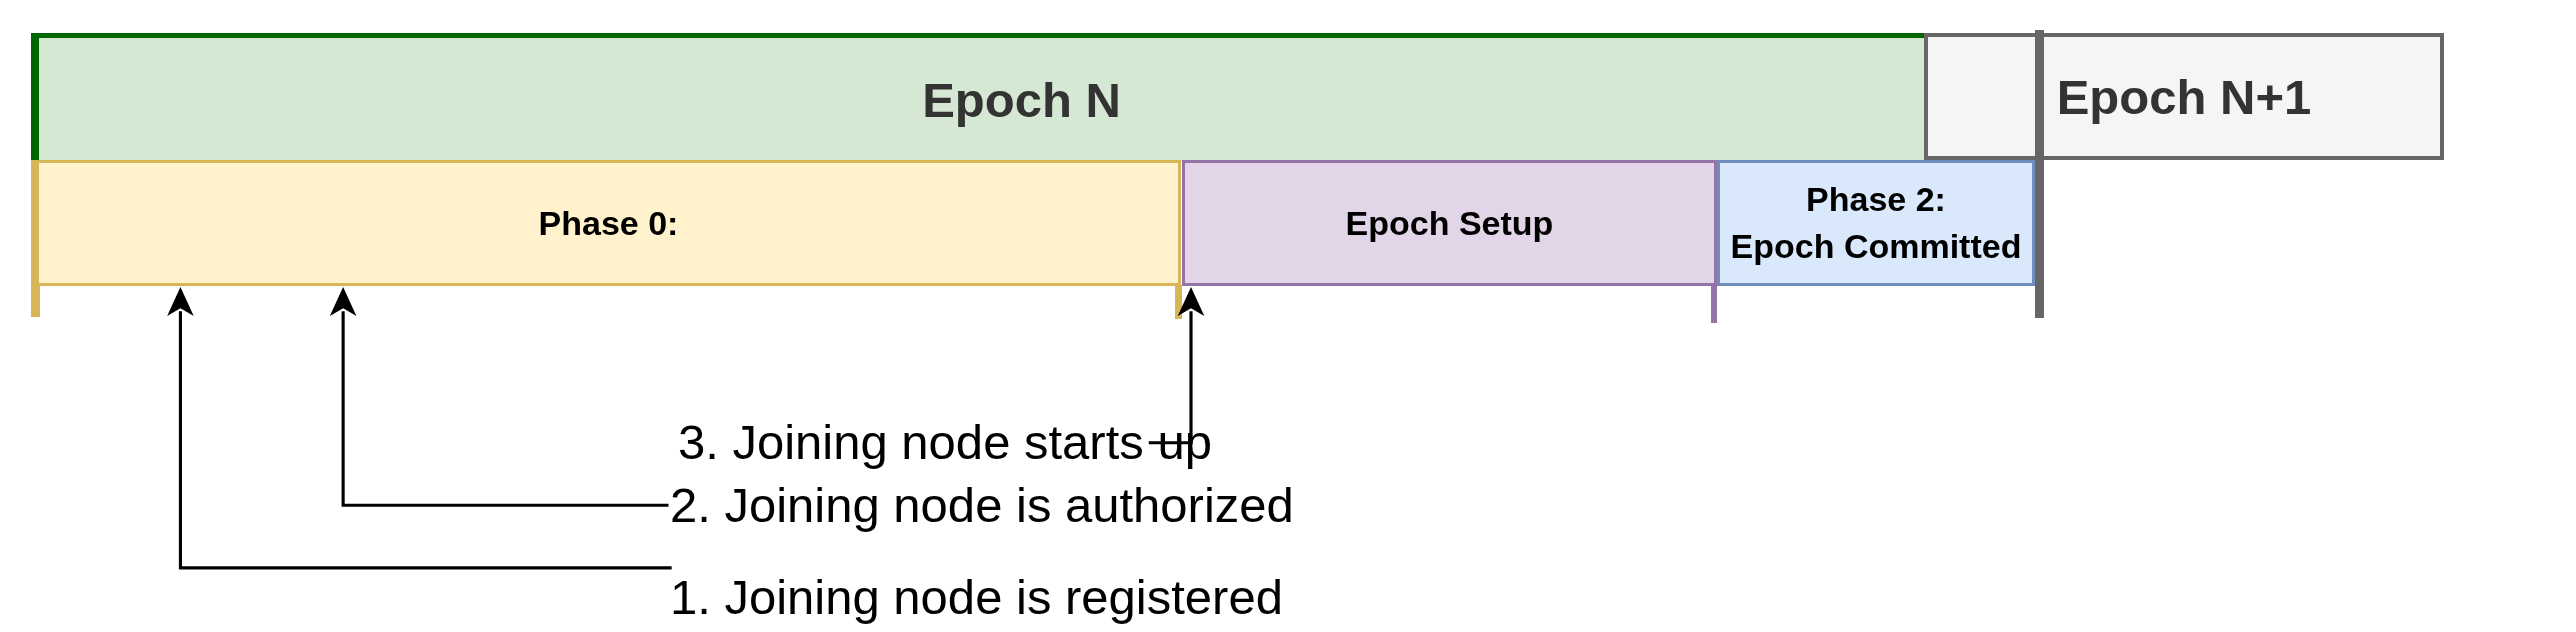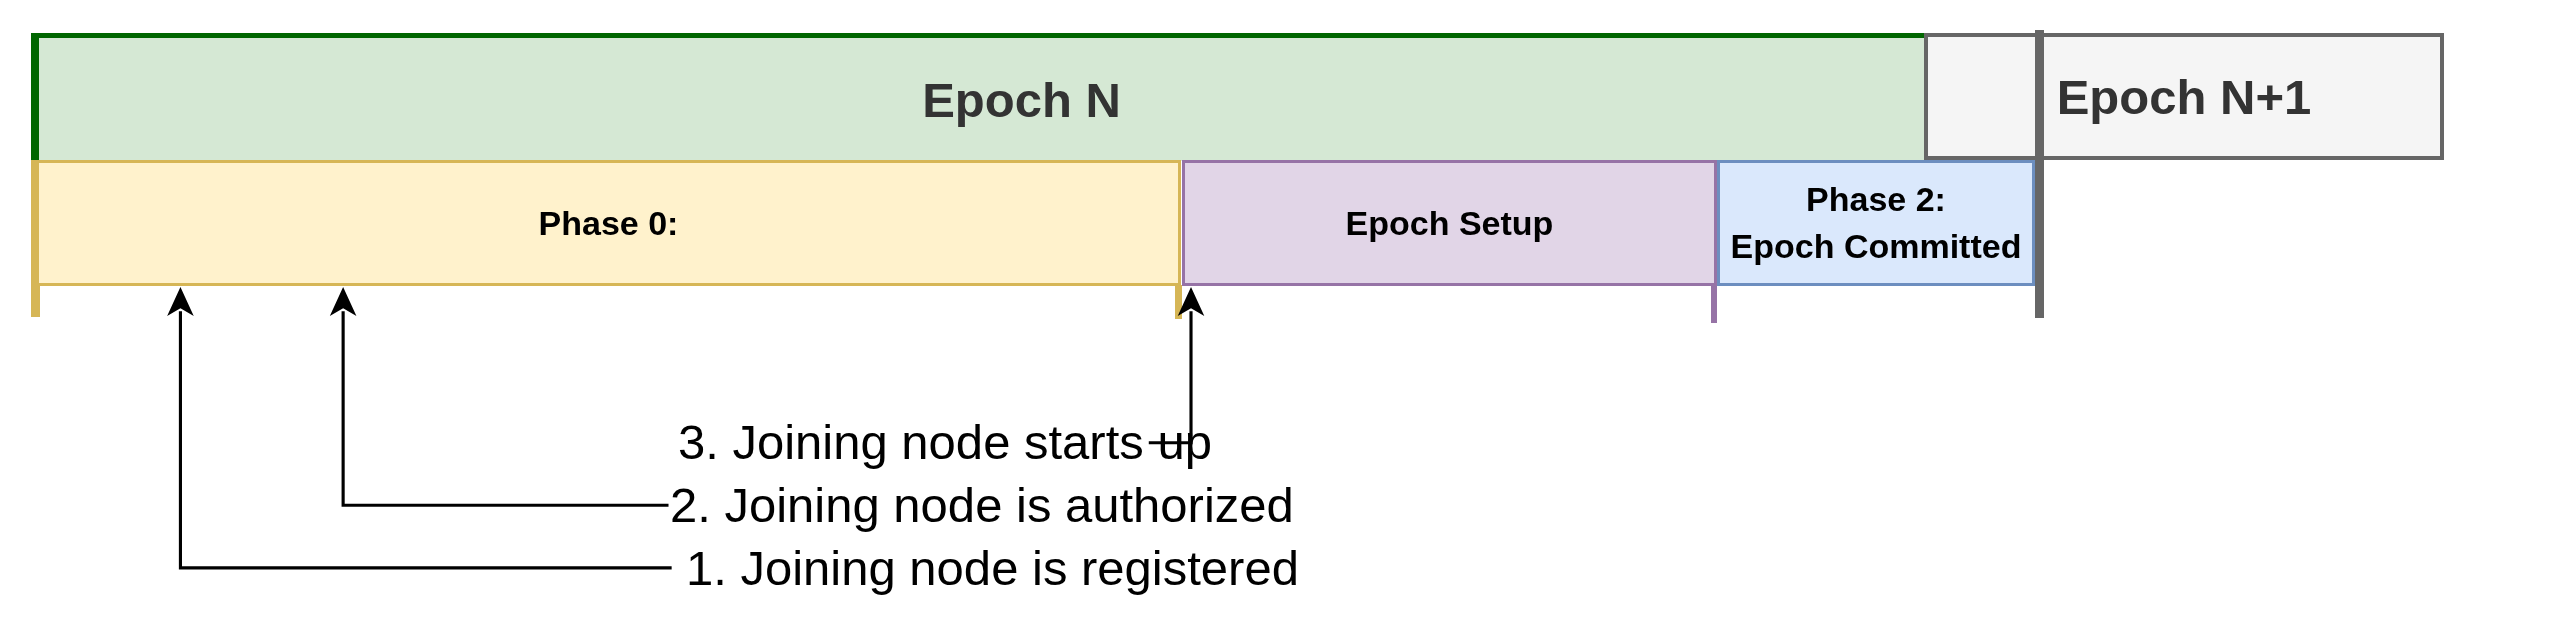--- a/index.html
+++ b/index.html
@@ -65,21 +65,21 @@
   .stub-purple-right { left: 1711px; top: 285px; width: 6.3px;  height: 38px; background: var(--purple-stroke); }
   .epoch-divider     { left: 2035px; top: 30px;  width: 9.4px; height: 288px; background: var(--gray-stroke); }
 
   
   .annotation {
     height: 47px; line-height: 47px;
     font-size: 49px; color: var(--phase-text); white-space: nowrap;
   }
   .ann-3 { left: 678px; top: 419px; }
   .ann-2 { left: 670px; top: 482px; }
-  .ann-1 { left: 670px; top: 545px; margin-left: 16px; }
+  .ann-1 { left: 670px; top: 574px; }
 
   .connector-svg { left: 0; top: 0; pointer-events: none; }
   .connector-svg path { stroke: var(--connector); stroke-width: 4px; fill: none; }
   .connector-svg polygon { fill: var(--connector); stroke: none; }
 </style>
 </head>
 <body>
 
 <div id="canvas">
 

